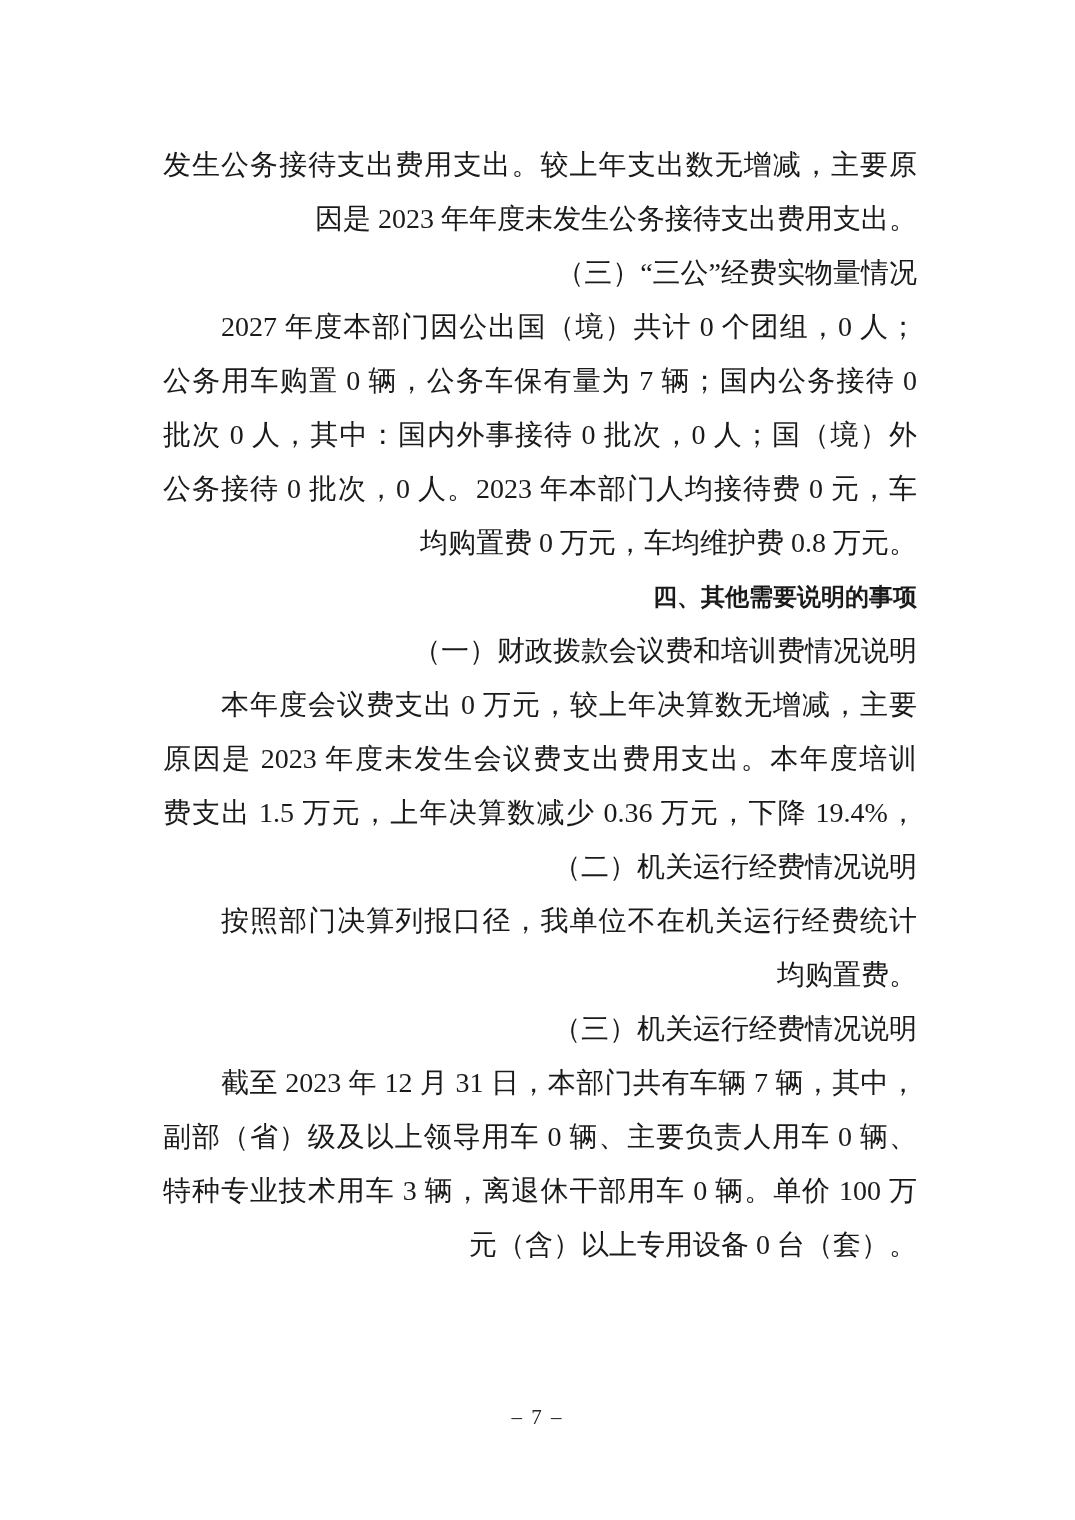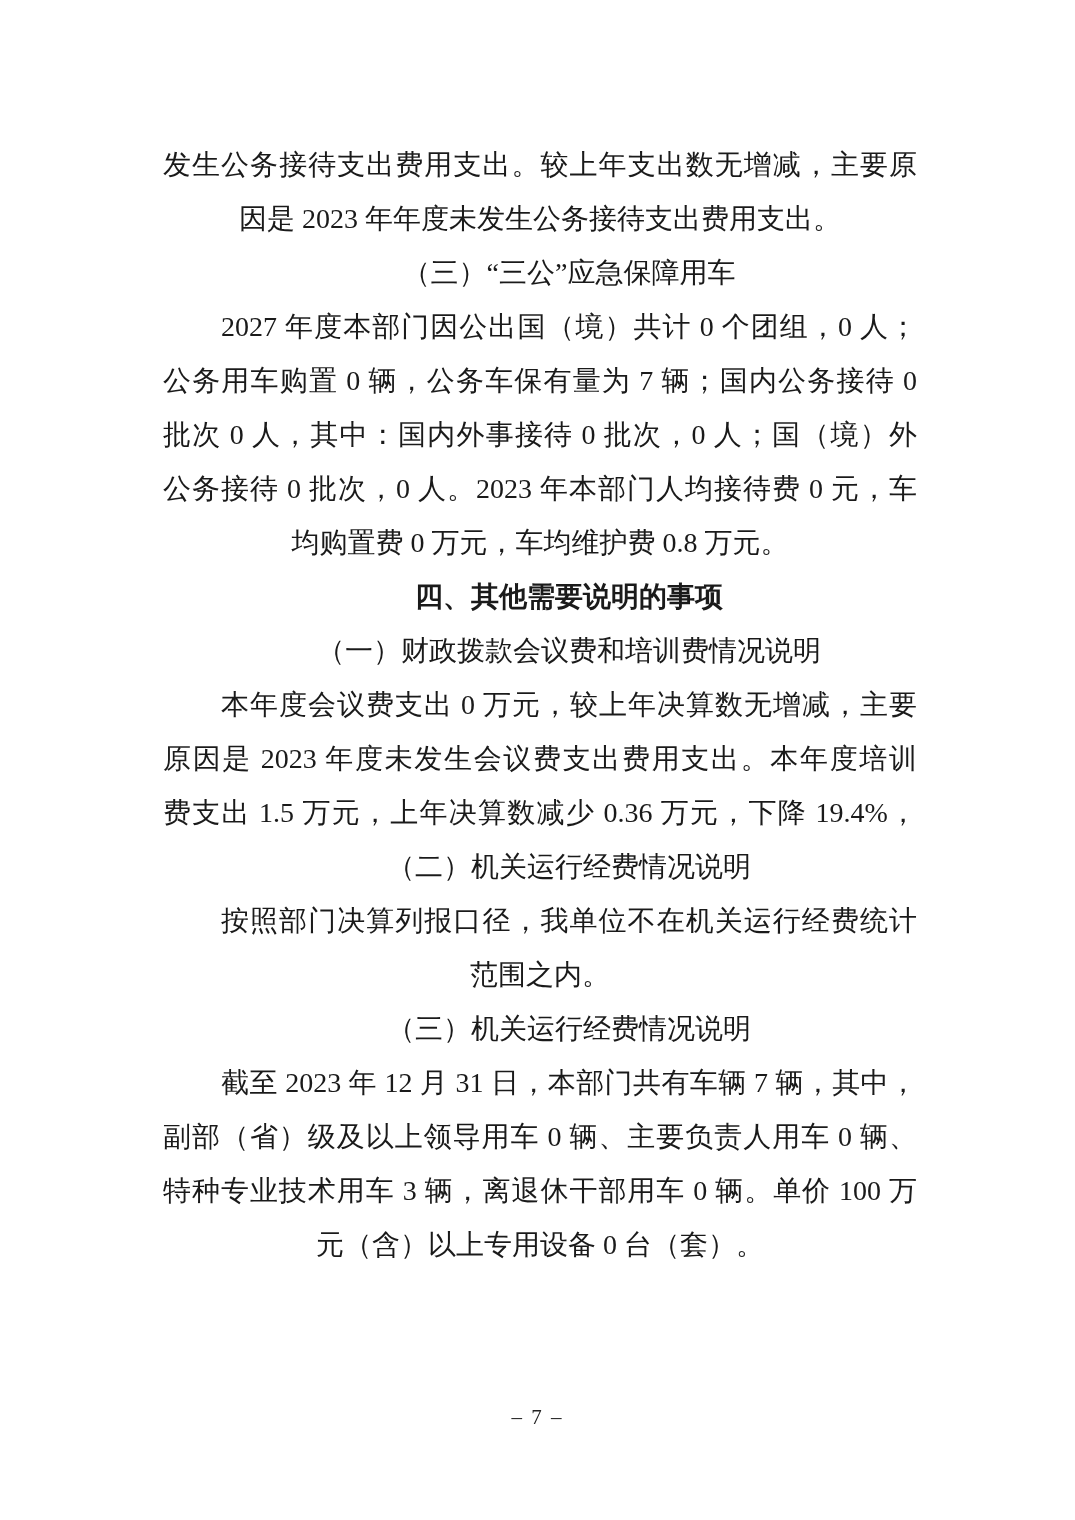--- a/index.html
+++ b/index.html
@@ -21,35 +21,35 @@
     position: absolute;
     left: 163px;
     top: 138px;
     width: 754px;
   }
   .ln {
     height: 54px;
     line-height: 54px;
     font-size: 28px;
     white-space: nowrap;
-    text-align: center;
+    text-align: right;
   }
   .jfy {
     white-space: normal;
     text-align: justify;
     text-align-last: justify;
     text-justify: inter-character;
   }
   .ind {
     text-indent: 58px;
   }
   .hd {
     font-family: "Liberation Sans", "DejaVu Sans", sans-serif;
     font-weight: 700;
-    font-size: 28px;
+    font-size: 24px;
   }
   .footer {
     position: absolute;
     left: 0;
     top: 1402px;
     width: 1075px;
     text-align: center;
     font-size: 21px;
     line-height: 30px;
     color: #222222;
@@ -57,34 +57,34 @@
   }
 </style>
 </head>
 <body>
 
 <div class="page">
 
   <div class="text-block">
     <div class="ln jfy">发生公务接待支出费用支出。较上年支出数无增减，主要原</div>
     <div class="ln">因是 2023 年年度未发生公务接待支出费用支出。</div>
-    <div class="ln ind">（三）“三公”应急保障用车</div>
+    <div class="ln ind">（三）“三公”经费实物量情况</div>
     <div class="ln ind jfy">2027 年度本部门因公出国（境）共计 0 个团组，0 人；</div>
     <div class="ln jfy">公务用车购置 0 辆，公务车保有量为 7 辆；国内公务接待 0</div>
     <div class="ln jfy">批次 0 人，其中：国内外事接待 0 批次，0 人；国（境）外</div>
     <div class="ln jfy">公务接待 0 批次，0 人。2023 年本部门人均接待费 0 元，车</div>
     <div class="ln">均购置费 0 万元，车均维护费 0.8 万元。</div>
     <div class="ln ind hd">四、其他需要说明的事项</div>
     <div class="ln ind">（一）财政拨款会议费和培训费情况说明</div>
     <div class="ln ind jfy">本年度会议费支出 0 万元，较上年决算数无增减，主要</div>
     <div class="ln jfy">原因是 2023 年度未发生会议费支出费用支出。本年度培训</div>
     <div class="ln jfy">费支出 1.5 万元，上年决算数减少 0.36 万元，下降 19.4%，</div>
     <div class="ln ind">（二）机关运行经费情况说明</div>
     <div class="ln ind jfy">按照部门决算列报口径，我单位不在机关运行经费统计</div>
-    <div class="ln">范围之内。</div>
+    <div class="ln">均购置费。</div>
     <div class="ln ind">（三）机关运行经费情况说明</div>
     <div class="ln ind jfy">截至 2023 年 12 月 31 日，本部门共有车辆 7 辆，其中，</div>
     <div class="ln jfy">副部（省）级及以上领导用车 0 辆、主要负责人用车 0 辆、</div>
     <div class="ln jfy">特种专业技术用车 3 辆，离退休干部用车 0 辆。单价 100 万</div>
     <div class="ln">元（含）以上专用设备 0 台（套）。</div>
   </div>
 
   <div class="footer">– 7 –</div>
 
 </div>

